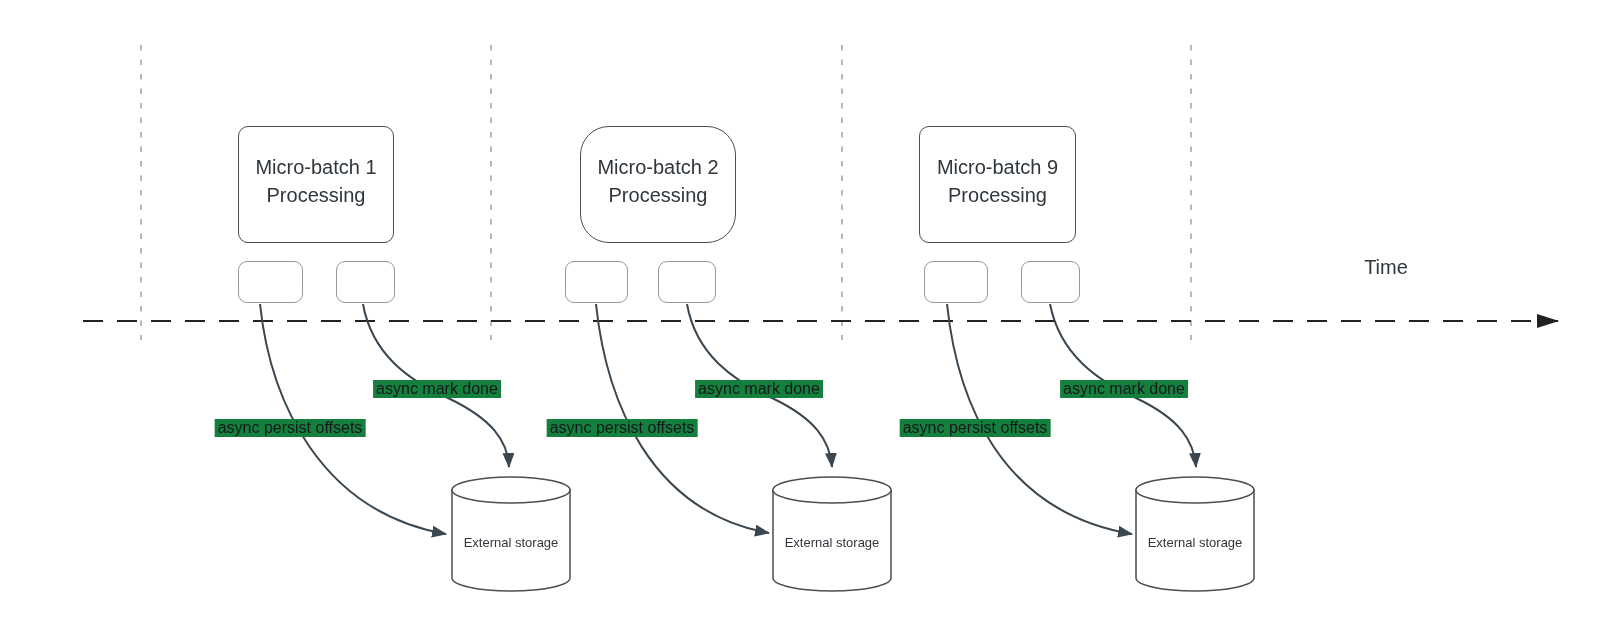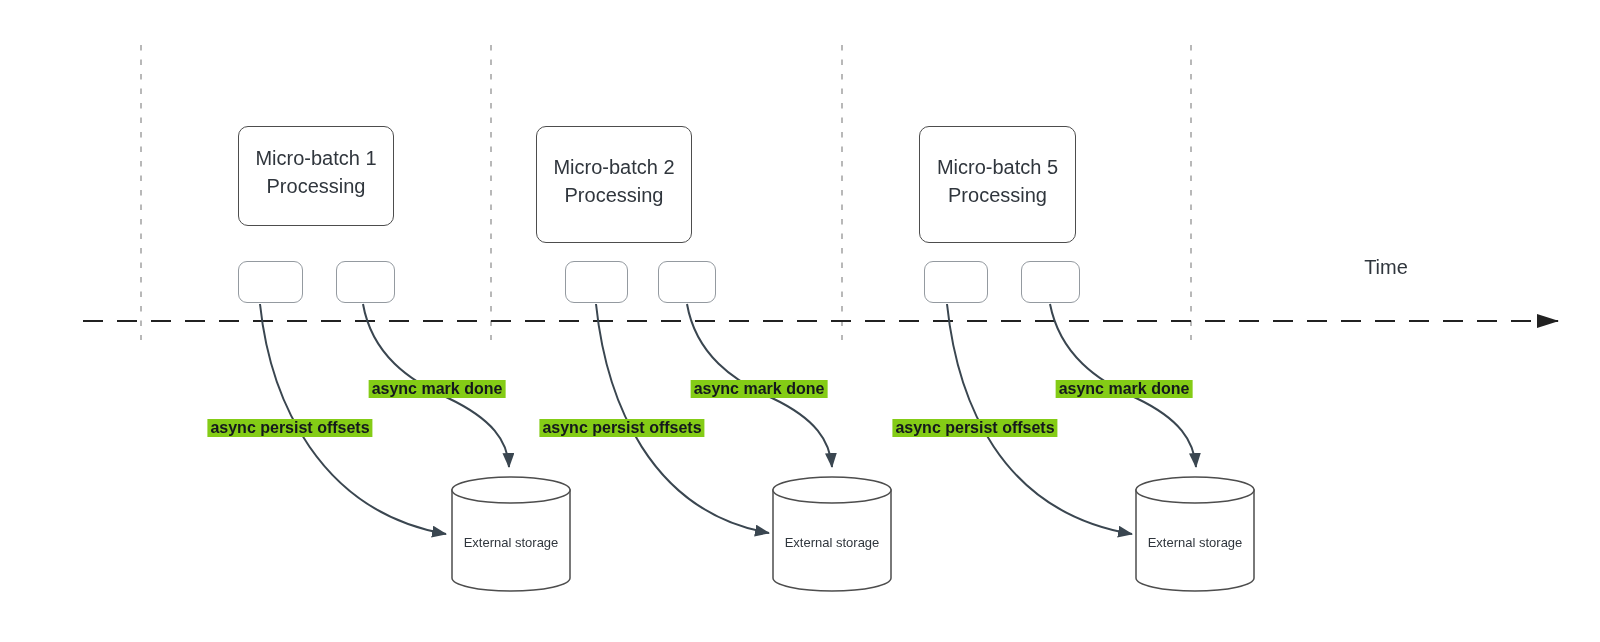--- a/index.html
+++ b/index.html
@@ -34,22 +34,22 @@
   }
   .small-box{
     position:absolute;
     border:1.5px solid var(--small_box_stroke);
     border-radius:9px;
     background:#fff;
   }
   .edge-label{
     position:absolute;
     transform:translate(-50%,-50%);
-    background:#84cc16;
-    font-size:16px;font-weight:bold;
+    background:#15803d;
+    font-size:16px;font-weight:normal;
     color:var(--label_text);
     white-space:nowrap;
     padding:0 3px;
     line-height:18px;
   }
   .storage-label{
     position:absolute;
     display:flex;align-items:center;justify-content:center;
     text-align:center;
     font-size:13px;line-height:26px;color:var(--text);
@@ -99,40 +99,40 @@
     <g>
       <path d="M 773,490 L 773,578 A 59 13 0 0 0 891,578 L 891,490 Z" style="fill:#fff;stroke:var(--shape_stroke);stroke-width:1.5"></path>
       <ellipse cx="832" cy="490" rx="59" ry="13" style="fill:#fff;stroke:var(--shape_stroke);stroke-width:1.5"></ellipse>
     </g>
     <g>
       <path d="M 1136,490 L 1136,578 A 59 13 0 0 0 1254,578 L 1254,490 Z" style="fill:#fff;stroke:var(--shape_stroke);stroke-width:1.5"></path>
       <ellipse cx="1195" cy="490" rx="59" ry="13" style="fill:#fff;stroke:var(--shape_stroke);stroke-width:1.5"></ellipse>
     </g>
   </svg>
 
-  <div class="proc-box" style="left:238px;top:126px;width:156px;height:100px;">
+  <div class="proc-box" style="left:238px;top:126px;width:156px;height:117px;">
     <span>Micro-batch 1 Processing</span>
   </div>
   <div class="small-box" style="left:238px;top:261px;width:65px;height:42px;"></div>
   <div class="small-box" style="left:336px;top:261px;width:59px;height:42px;"></div>
   <div class="edge-label" style="left:290px;top:428px;">async persist offsets</div>
   <div class="edge-label" style="left:437px;top:389px;">async mark done</div>
   <div class="storage-label" style="left:453px;top:503px;width:116px;height:80px;">External storage</div>
 
-  <div class="proc-box" style="left:536px;top:126px;width:156px;height:117px;">
+  <div class="proc-box" style="left:580px;top:126px;width:156px;height:117px;border-radius:29px;">
     <span>Micro-batch 2 Processing</span>
   </div>
   <div class="small-box" style="left:565px;top:261px;width:63px;height:42px;"></div>
   <div class="small-box" style="left:658px;top:261px;width:58px;height:42px;"></div>
   <div class="edge-label" style="left:622px;top:428px;">async persist offsets</div>
   <div class="edge-label" style="left:759px;top:389px;">async mark done</div>
   <div class="storage-label" style="left:774px;top:503px;width:116px;height:80px;">External storage</div>
 
   <div class="proc-box" style="left:919px;top:126px;width:157px;height:117px;">
-    <span>Micro-batch 5 Processing</span>
+    <span>Micro-batch 9 Processing</span>
   </div>
   <div class="small-box" style="left:924px;top:261px;width:64px;height:42px;"></div>
   <div class="small-box" style="left:1021px;top:261px;width:59px;height:42px;"></div>
   <div class="edge-label" style="left:975px;top:428px;">async persist offsets</div>
   <div class="edge-label" style="left:1124px;top:389px;">async mark done</div>
   <div class="storage-label" style="left:1137px;top:503px;width:116px;height:80px;">External storage</div>
 
   <div class="time-label" style="left:1386px;top:267px;">Time</div>
 
 </div>

